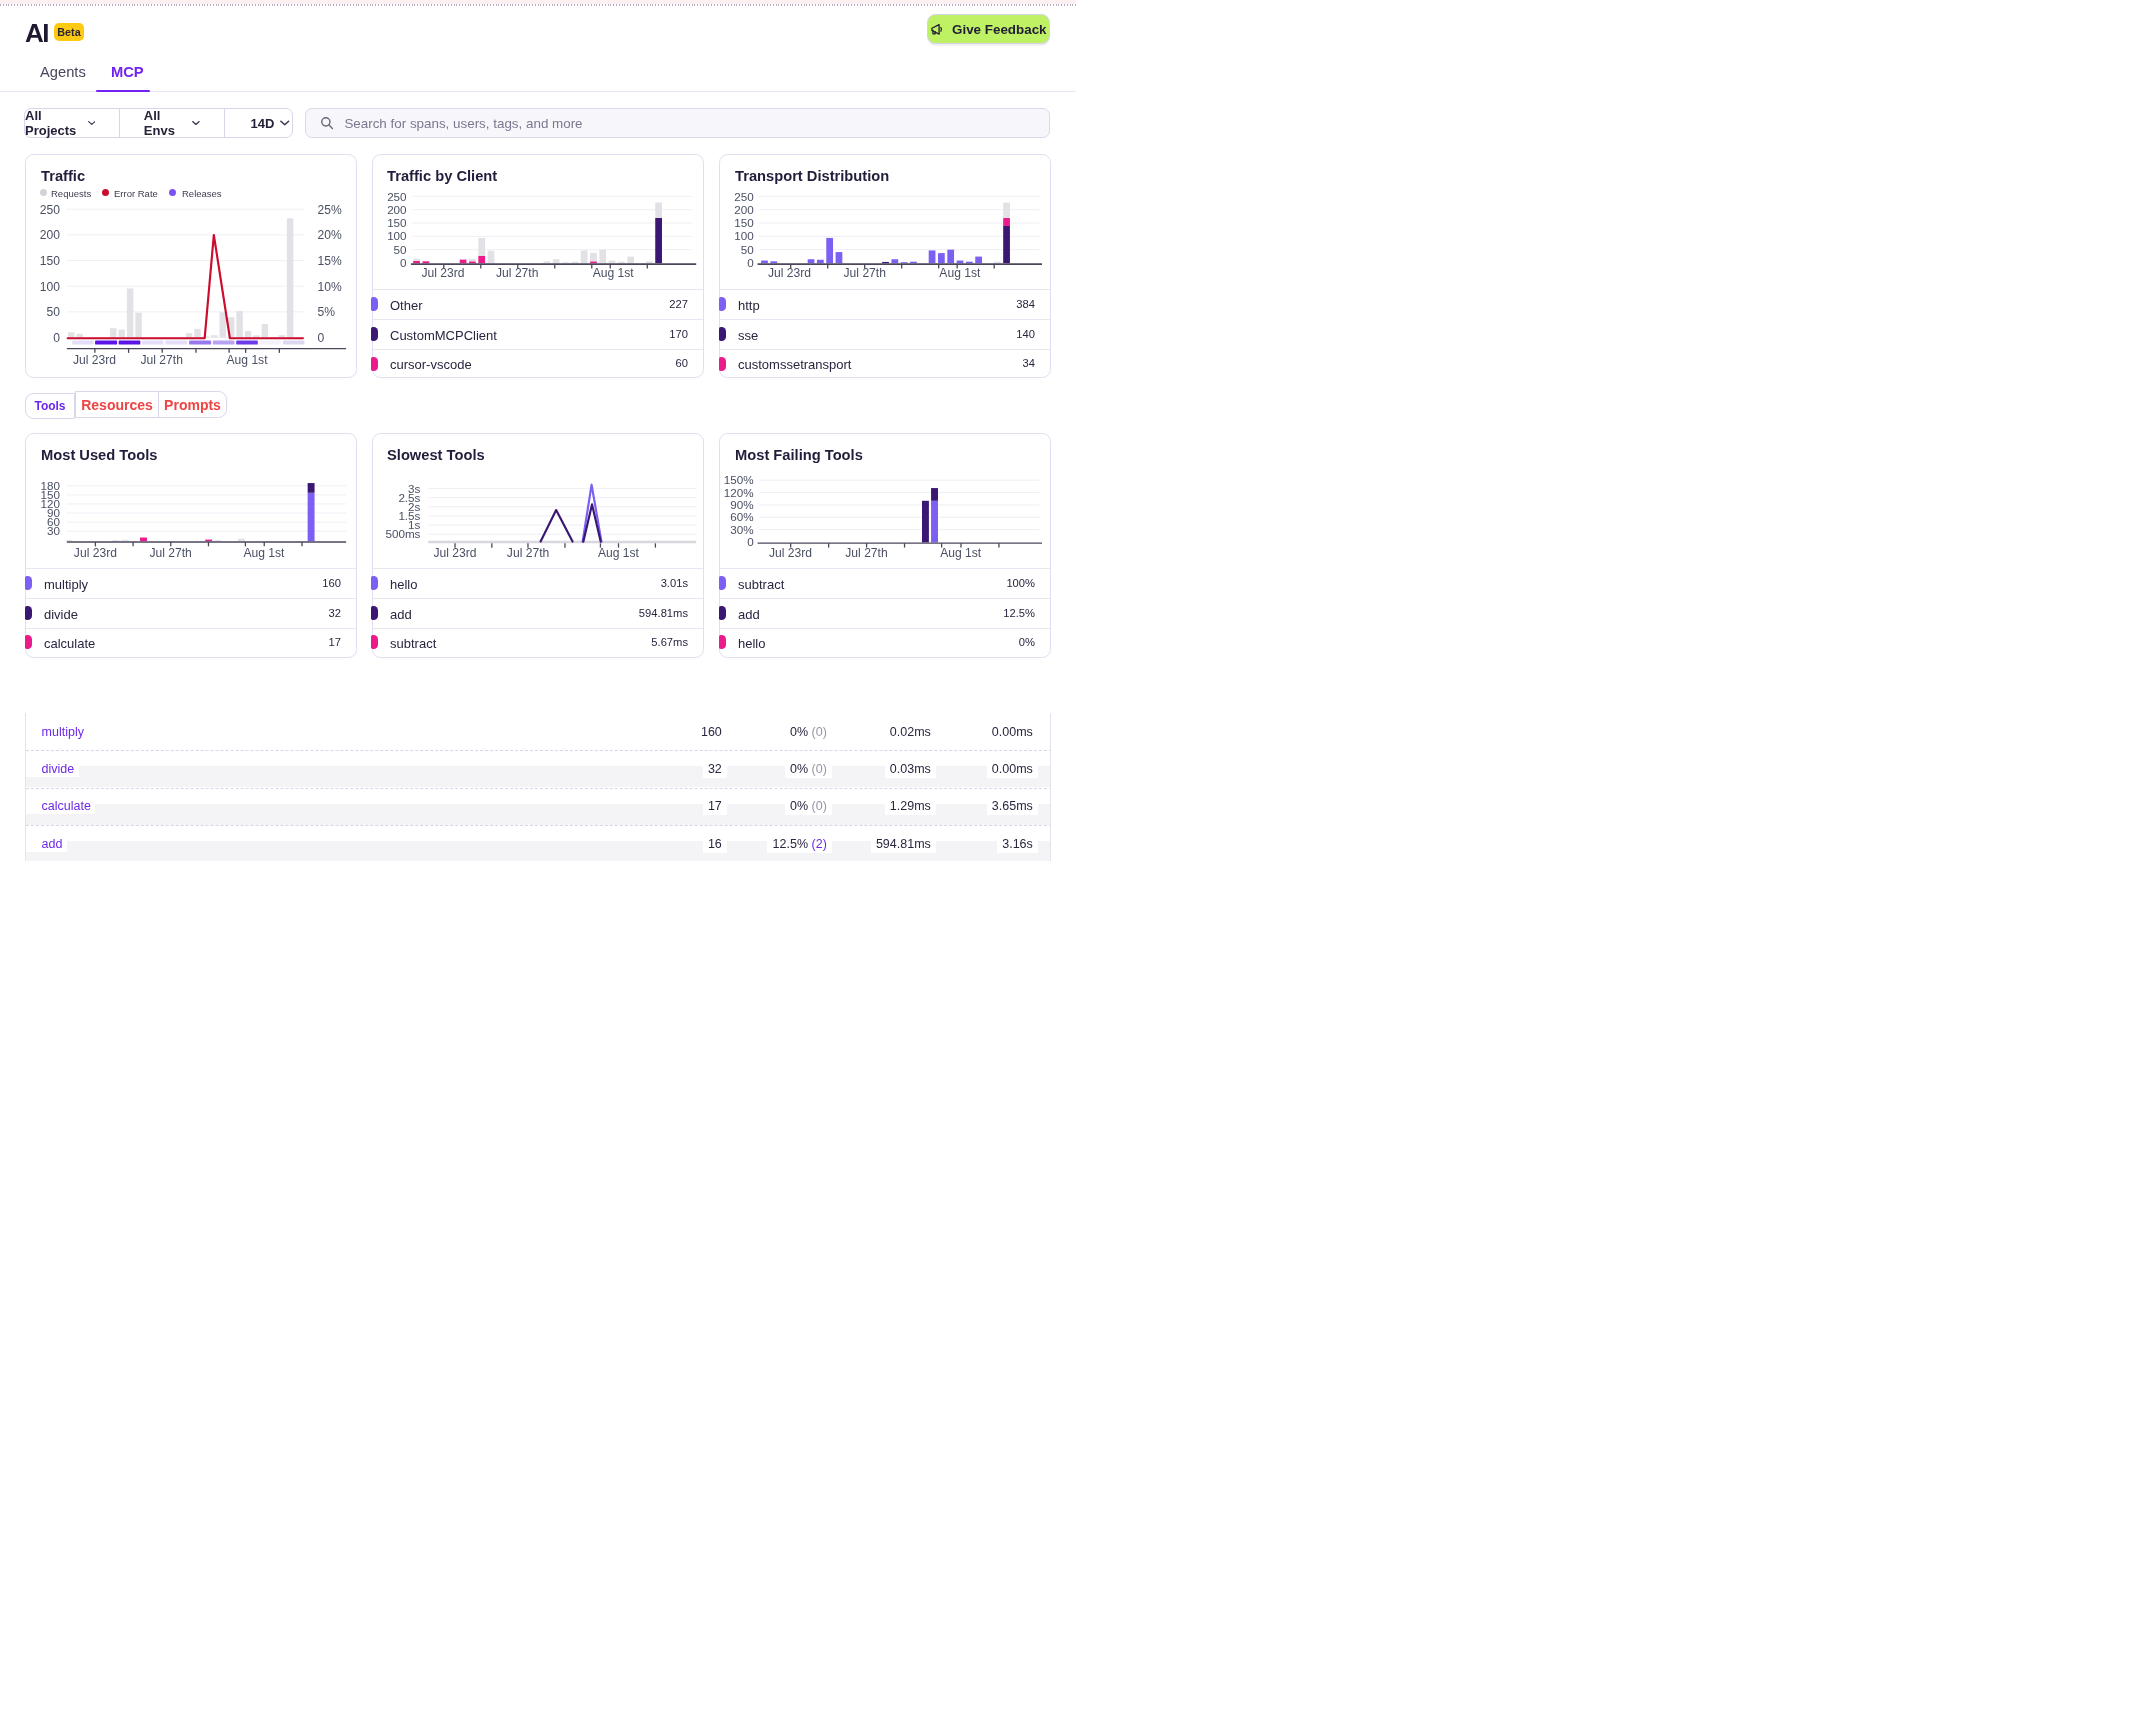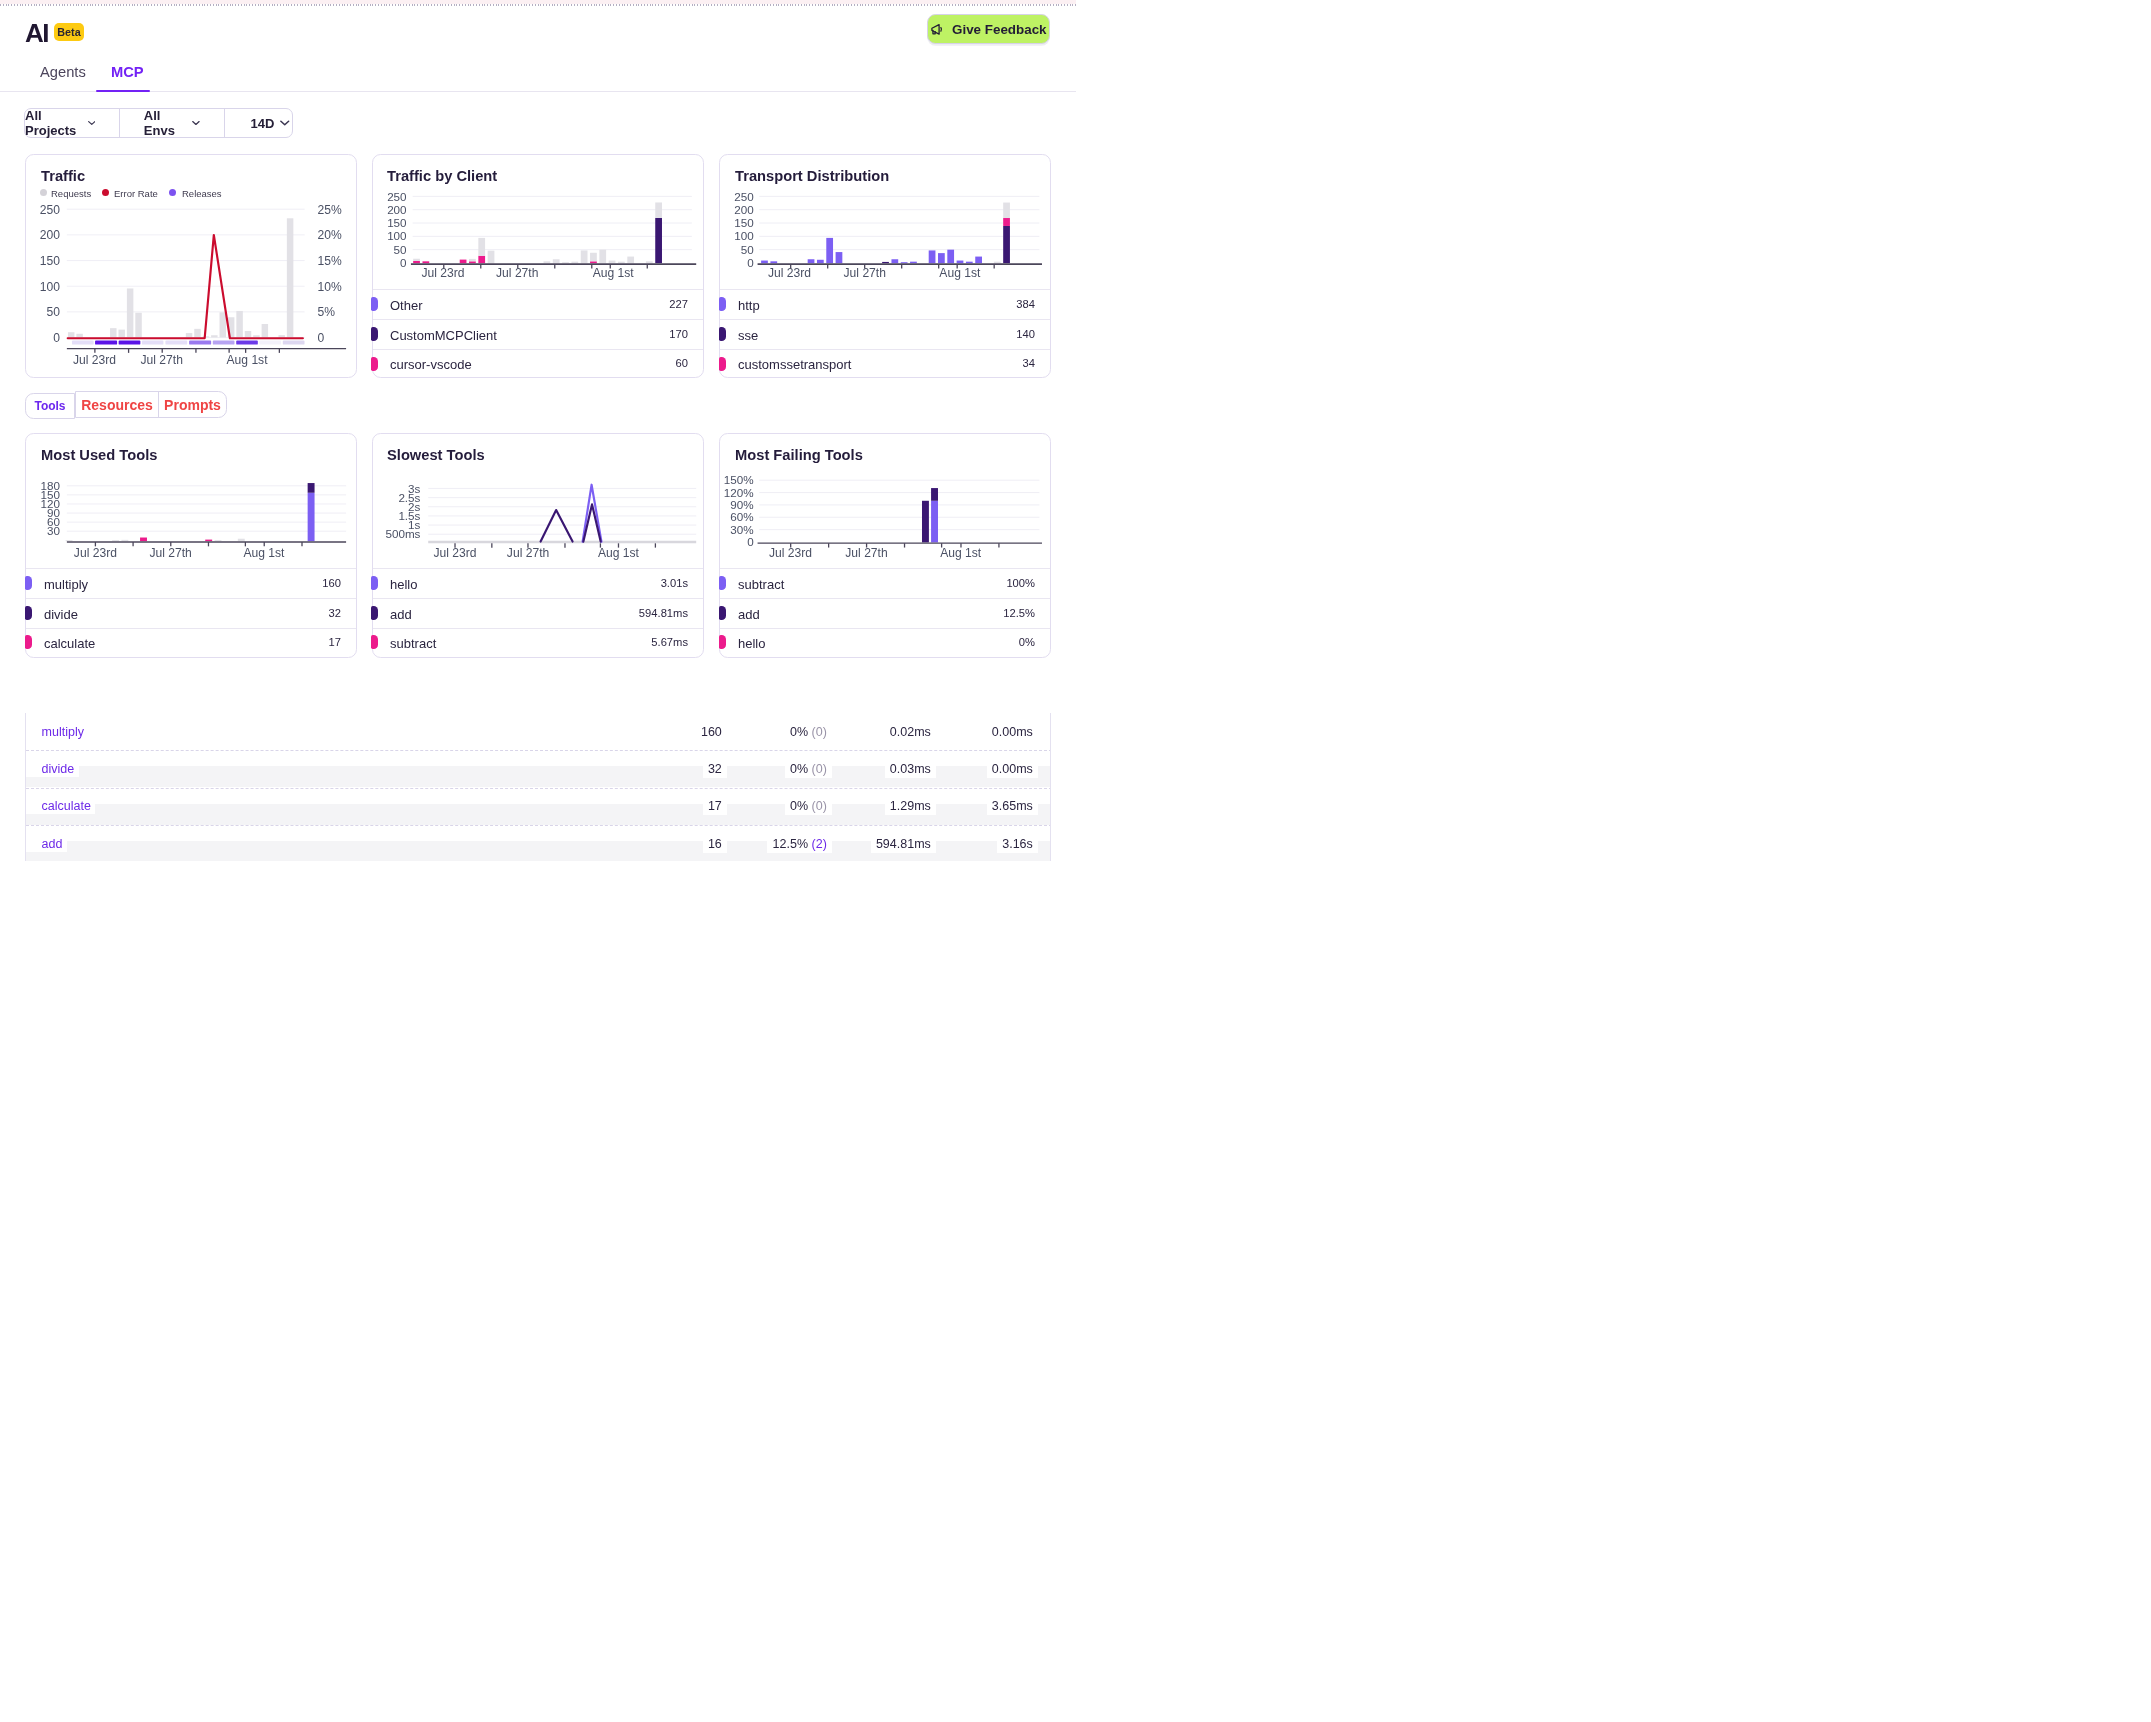--- a/index.html
+++ b/index.html
@@ -70,20 +70,27 @@
           <polyline points="1,1.5 5.5,5.5 10,1.5"></polyline>
         </svg></div>
   <div class="fdiv"></div>
   <div class="fseg" id="fs2">All Envs <svg width="9.5" height="6" viewBox="0 0 11 7" fill="none" stroke="#3a3550" stroke-width="1.8" stroke-linecap="round" stroke-linejoin="round">
           <polyline points="1,1.5 5.5,5.5 10,1.5"></polyline>
         </svg></div>
   <div class="fdiv"></div>
   <div class="fseg" id="fs3">14D <svg width="9.5" height="6" viewBox="0 0 11 7" fill="none" stroke="#3a3550" stroke-width="1.8" stroke-linecap="round" stroke-linejoin="round">
           <polyline points="1,1.5 5.5,5.5 10,1.5"></polyline>
         </svg></div>
+</div>
+<div class="abs" id="search">
+  <svg width="14" height="14" viewBox="0 0 16 16" fill="none" stroke="#6b657e" stroke-width="1.6" stroke-linecap="round">
+        <circle cx="6.7" cy="6.7" r="4.7"></circle>
+        <line x1="10.3" y1="10.3" x2="14.2" y2="14.2"></line>
+      </svg>
+  <span>Search for spans, users, tags, and more</span>
 </div>
 
 <div class="card" style="left:25px;top:154px;width:332px;height:224px"></div>
 <div class="card" style="left:372px;top:154px;width:332px;height:224px"></div>
 <div class="card" style="left:719px;top:154px;width:332px;height:224px"></div>
 <div class="card" style="left:25px;top:433px;width:332px;height:225px"></div>
 <div class="card" style="left:372px;top:433px;width:332px;height:225px"></div>
 <div class="card" style="left:719px;top:433px;width:332px;height:225px"></div>
 
 <div class="ctitle" style="left:41px;top:168px">Traffic</div>

